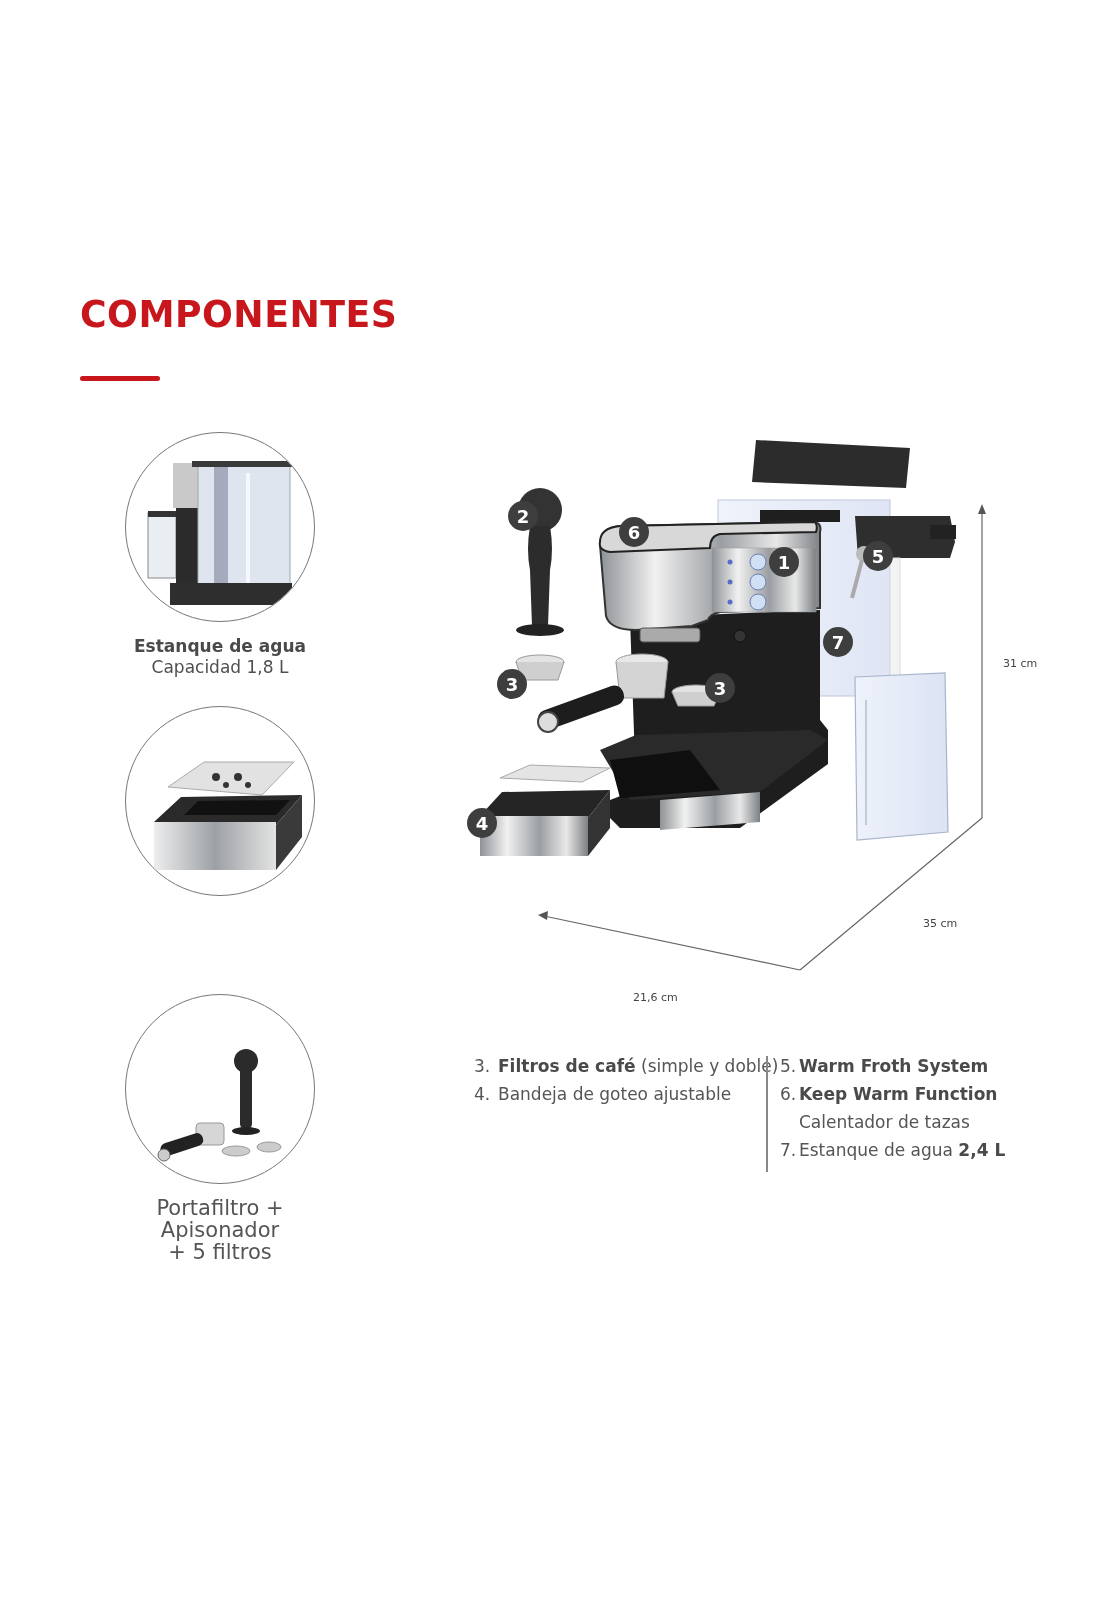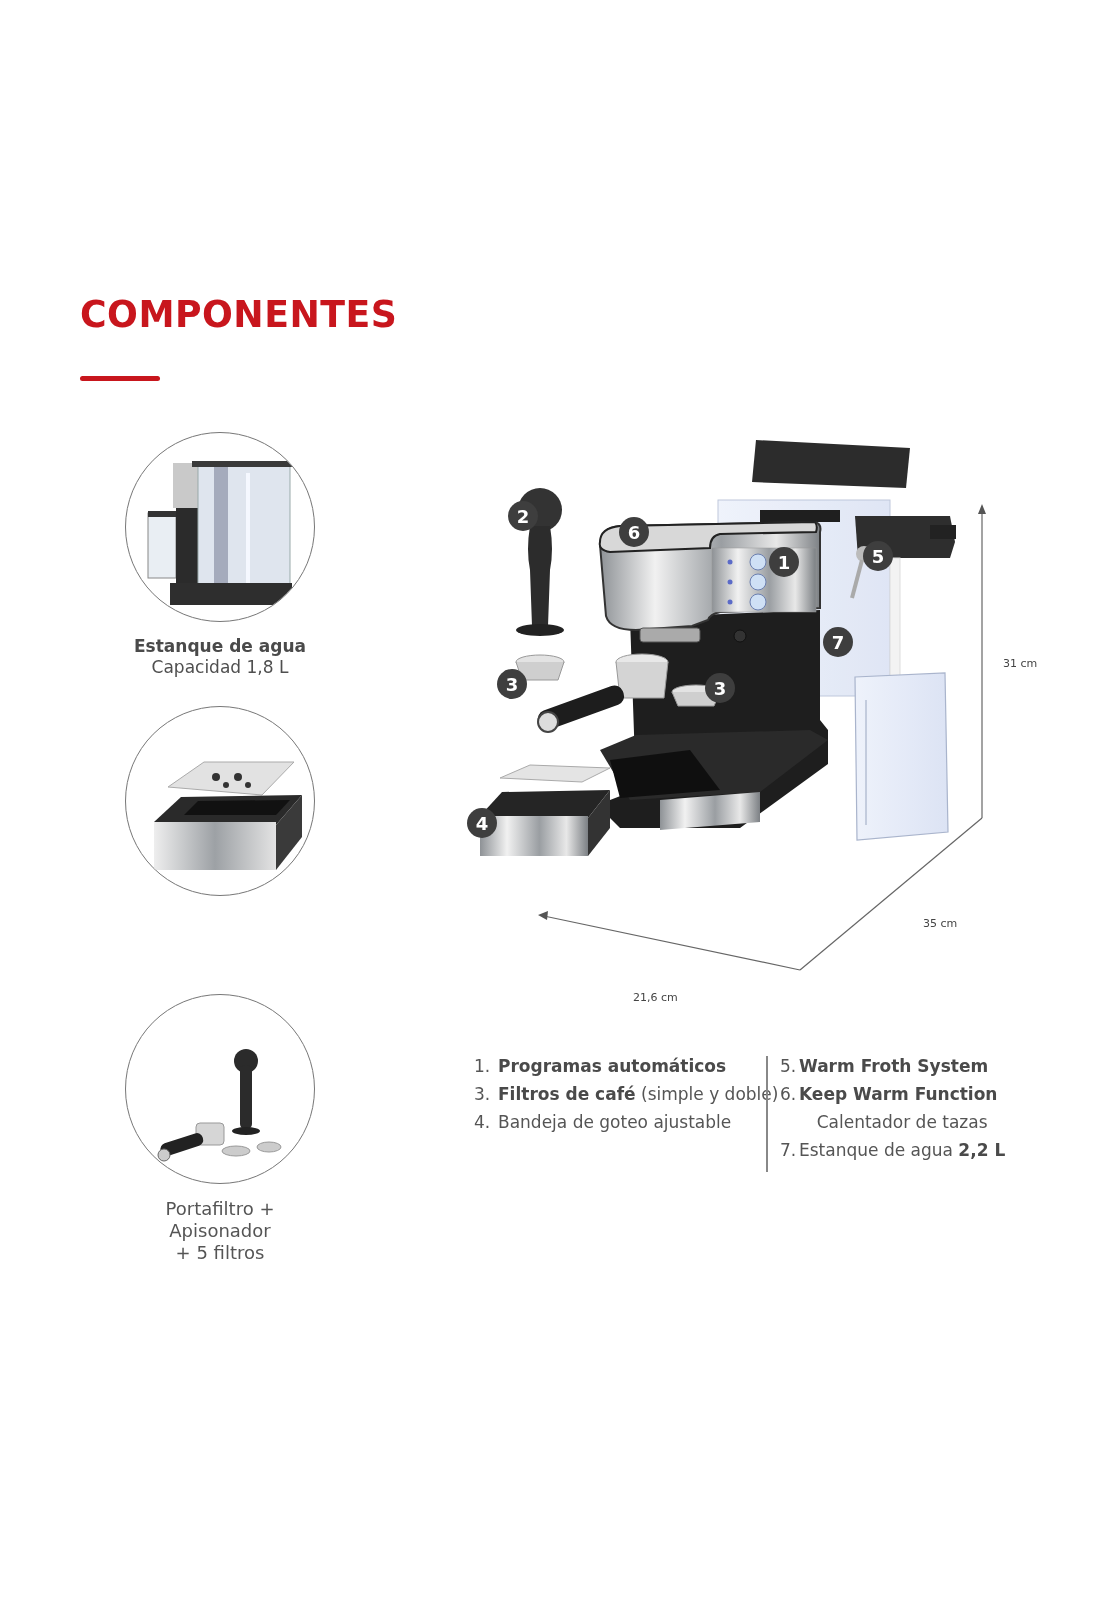--- a/index.html
+++ b/index.html
@@ -9,34 +9,34 @@
            font-family: "DejaVu Sans", sans-serif; font-weight: bold; font-size: 37px;
            letter-spacing: 0.5px; color: #c8161d; line-height: 1; transform: scaleX(0.98); transform-origin: left; }
   .title-underline { position: absolute; left: 80px; top: 376px; width: 80px; height: 5px; background: #c8161d; border-radius: 3px; }
 
   .feature { position: absolute; left: 120px; width: 200px; text-align: center; }
   .circle { width: 188px; height: 188px; margin: 0 auto; border: 1.5px solid #777; border-radius: 50%;
             overflow: hidden; background: #fff; position: relative; }
   .circle svg { position: absolute; left: 0; top: 0; }
   .cap { font-size: 17px; line-height: 21px; color: #4f4f4f; margin-top: 14px; }
   .cap b { font-weight: bold; color: #4a4a4a; }
-  .cap-plain { font-size: 18px; line-height: 21px; color: #555; }
+  .cap-plain { font-size: 21px; line-height: 21px; color: #555; }
 
   .hero { position: absolute; left: 460px; top: 430px; width: 620px; height: 580px; }
   .dim { position: absolute; font-size: 11px; color: #444; margin-top: 20px; }
 
   .specs { position: absolute; top: 1052px; font-size: 17px; line-height: 28px; color: #555; }
   .specs .row { white-space: nowrap; }
   .specs .num { display: inline-block; color: #555; }
   .specs b { color: #4a4a4a; }
   .specs-left { left: 474px; }
   .specs-left .num { width: 24px; }
   .specs-right { left: 780px; }
   .specs-right .num { width: 19px; }
-  .specs-right .indent { padding-left: 19px; text-align: center; }
+  .specs-right .indent { padding-left: 19px; }
   .divider { position: absolute; left: 766px; top: 1056px; width: 1.5px; height: 116px; background: #888; }
 
   .badge-text { font-family: "DejaVu Sans", sans-serif; font-weight: bold; font-size: 18px; fill: #fff; }
 </style>
 </head>
 <body>
 
 <h1 class="title">COMPONENTES</h1>
 <div class="title-underline"></div>
 
@@ -214,38 +214,35 @@
       </g>
   </svg>
 
   <div class="dim" style="left:543px; top:207px;">31 cm</div>
   <div class="dim" style="left:463px; top:467px;">35 cm</div>
   <div class="dim" style="left:173px; top:541px;">21,6 cm</div>
 </div>
 
 <div class="specs specs-left">
   <div class="row">
-    <span class="num">1.</span><b>Programas automáticos</b><span></span>
-  </div>
-  <div class="row">
     <span class="num">3.</span><b>Filtros de café</b><span> (simple y doble)</span>
   </div>
   <div class="row">
     <span class="num">4.</span><b></b><span>Bandeja de goteo ajustable</span>
   </div>
 </div>
 
 <div class="divider"></div>
 
 <div class="specs specs-right">
   <div class="row">
     <span class="num">5.</span><b>Warm Froth System</b>
   </div>
   <div class="row">
     <span class="num">6.</span><b>Keep Warm Function</b>
   </div>
   <div class="row indent">
     <span>Calentador de tazas</span>
   </div>
   <div class="row">
-    <span class="num">7.</span><span>Estanque de agua </span><b>2,2 L</b>
+    <span class="num">7.</span><span>Estanque de agua </span><b>2,4 L</b>
   </div>
 </div>
 
 </body></html>

